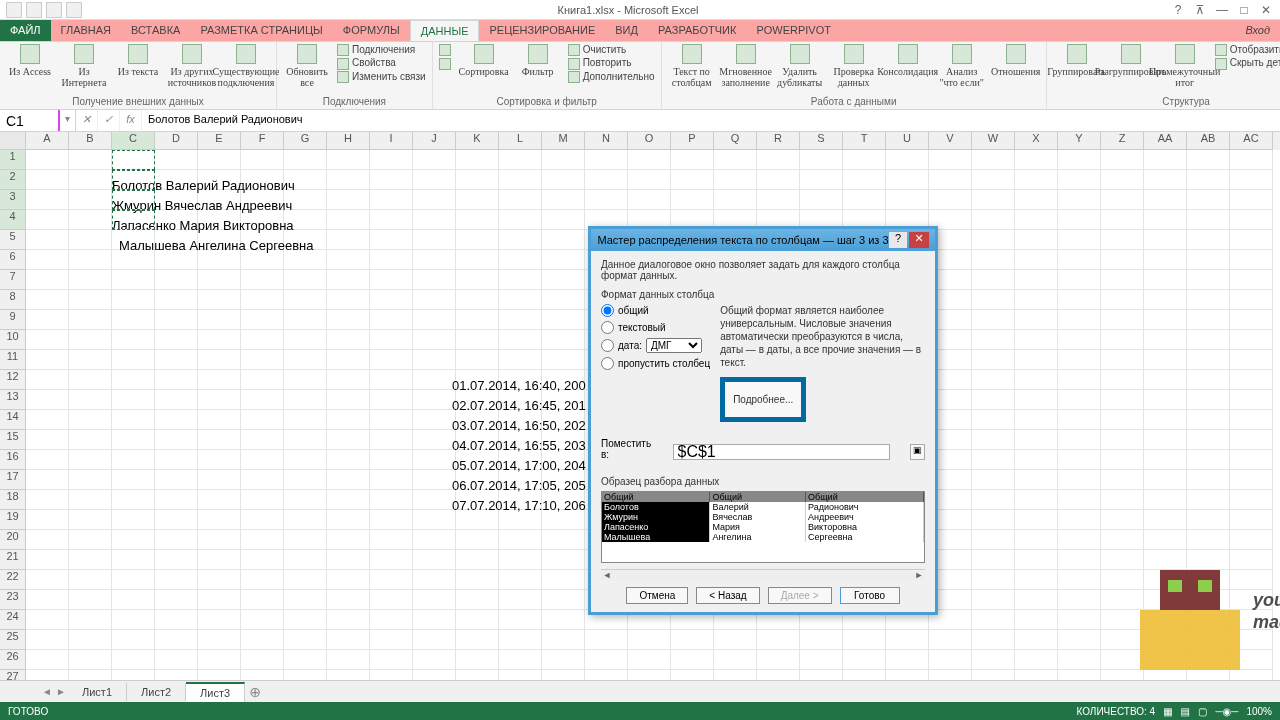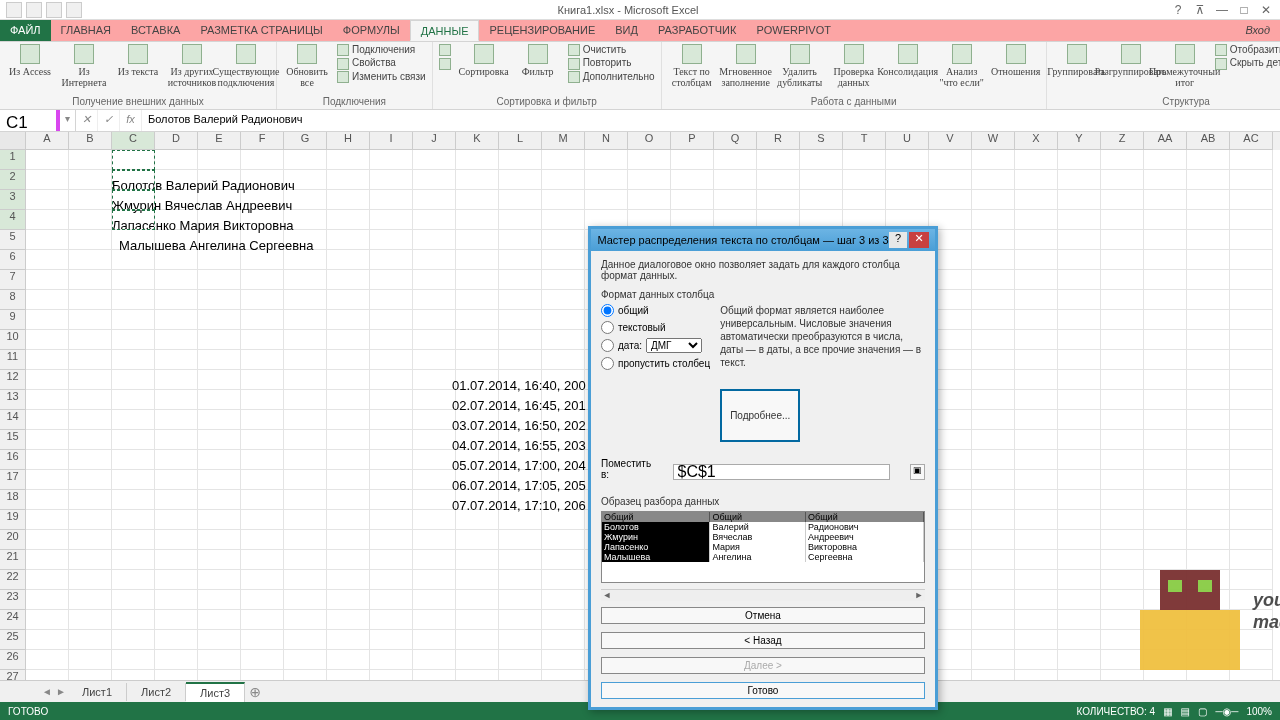--- a/index.html
+++ b/index.html
@@ -27,21 +27,21 @@
 .ribbon-group .label { text-align: center; font-size: 10px; color: #666; padding-top: 2px; }
 .rb-btn { display: flex; flex-direction: column; align-items: center; width: 48px; cursor: pointer; }
 .rb-btn .ic { width: 20px; height: 20px; background: #d8e8d8; border: 1px solid #8fb08f; margin-bottom: 2px; }
 .rb-btn .lbl { font-size: 10px; text-align: center; color: #444; line-height: 1.1; font-family: Liberation Serif, serif; }
 .rb-small { display: flex; flex-direction: column; gap: 1px; }
 .rb-small div { font-size: 10px; color: #444; white-space: nowrap; cursor: pointer; }
 .rb-small .ic-s { display: inline-block; width: 12px; height: 12px; background: #d8e8d8; border: 1px solid #8fb08f; vertical-align: middle; margin-right: 3px; }
 
 
 .fbar { height: 22px; display: flex; align-items: stretch; border-bottom: 1px solid #d4d4d4; }
-.namebox { width: 60px; border-right: 4px solid #d946ef; padding: 3px 6px; font-size: 17px; }
+.namebox { width: 60px; border-right: 2px solid #d946ef; padding: 3px 6px; font-size: 14px; }
 .namebox-dd { width: 16px; border-right: 1px solid #d4d4d4; text-align: center; color: #888; font-size: 10px; padding-top: 3px; }
 .fx-btns { display: flex; }
 .fx-btns span { width: 22px; text-align: center; color: #888; border-right: 1px solid #eee; padding-top: 3px; font-style: italic; }
 .formula { flex: 1; padding: 3px 6px; font-size: 11px; }
 
 
 .grid-wrap { position: relative; height: 570px; }
 .colheads { display: flex; height: 18px; background: #f0f0f0; }
 .rowheads { position: absolute; left: 0; top: 18px; width: 26px; }
 .corner { width: 26px; height: 18px; background: #e8e8e8; border-right: 1px solid #ccc; border-bottom: 1px solid #ccc; }
@@ -76,33 +76,33 @@
 .dlg-title .close { width: 20px; height: 16px; background: #c84040; color: #fff; text-align: center; font-size: 11px; cursor: pointer; }
 .dlg-body { padding: 8px 10px; font-size: 10px; }
 .dlg-body .desc { margin-bottom: 8px; color: #333; }
 .dlg-body .sect { font-size: 10px; color: #333; margin-bottom: 4px; }
 .dlg-row { display: flex; align-items: flex-start; gap: 10px; }
 .radios { display: flex; flex-direction: column; gap: 4px; }
 .radios label { display: flex; align-items: center; gap: 4px; font-size: 10px; }
 .radios input { margin: 0; }
 .radios select { font-size: 10px; width: 56px; }
 .desc-right { flex: 1; font-size: 10px; color: #333; line-height: 1.3; }
-.link-btn { display: inline-block; border: 2px solid #0369a1; background: #f8f8f8; padding: 18px 8px; font-size: 10px; margin-top: 20px; cursor: pointer; }
+.link-btn { display: inline-block; border: 5px solid #0369a1; background: #f8f8f8; padding: 11px 8px; font-size: 10px; margin-top: 8px; cursor: pointer; }
 .dest-row { display: flex; align-items: flex-end; gap: 20px; margin: 16px 0; }
 .dest-row input { flex: 1; border: 1px solid #aaa; font-size: 16px; padding: 1px 4px; height: 16px; }
 .dest-row .picker { width: 18px; height: 16px; border: 1px solid #aaa; background: #f8f8f8; cursor: pointer; font-size: 9px; text-align: center; }
 .preview { border: 1px solid #888; background: #fff; height: 72px; position: relative; overflow: hidden; margin-bottom: 6px; }
 .preview table { border-collapse: collapse; font-size: 9px; width: 100%; }
 .preview th { background: #000; color: #fff; text-align: left; padding: 0 2px; font-weight: normal; height: 10px; border-right: 1px solid #555; }
 .preview thead tr:first-child th { background: #888; color: #000; }
 .preview td { padding: 0 2px; border-right: 1px solid #ccc; }
 .preview td.selcol { background: #000; color: #fff; }
 .preview-scroll { height: 12px; background: #eee; border-top: 1px solid #ccc; display: flex; }
 .preview-scroll .sb { width: 12px; text-align: center; color: #666; font-size: 9px; }
-.dlg-buttons { display: flex; justify-content: center; gap: 8px; padding-top: 6px; flex-direction: column; }
+.dlg-buttons { display: flex; justify-content: center; gap: 8px; padding-top: 6px; }
 .dlg-buttons button { font-size: 10px; padding: 2px 12px; border: 1px solid #888; background: #f8f8f8; cursor: pointer; min-width: 60px; }
 .dlg-buttons button:disabled { color: #aaa; }
 .dlg-buttons button.primary { border: 1px solid #4a9ed6; }
 
 
 .text-cursor { position: absolute; left: 747px; top: 357px; width: 8px; height: 14px; pointer-events: none; }
 .text-cursor::before { content: "I"; font-family: serif; font-size: 14px; color: #000; }
 
 
 .wm { position: absolute; right: 20px; bottom: 40px; opacity: 0.95; }

